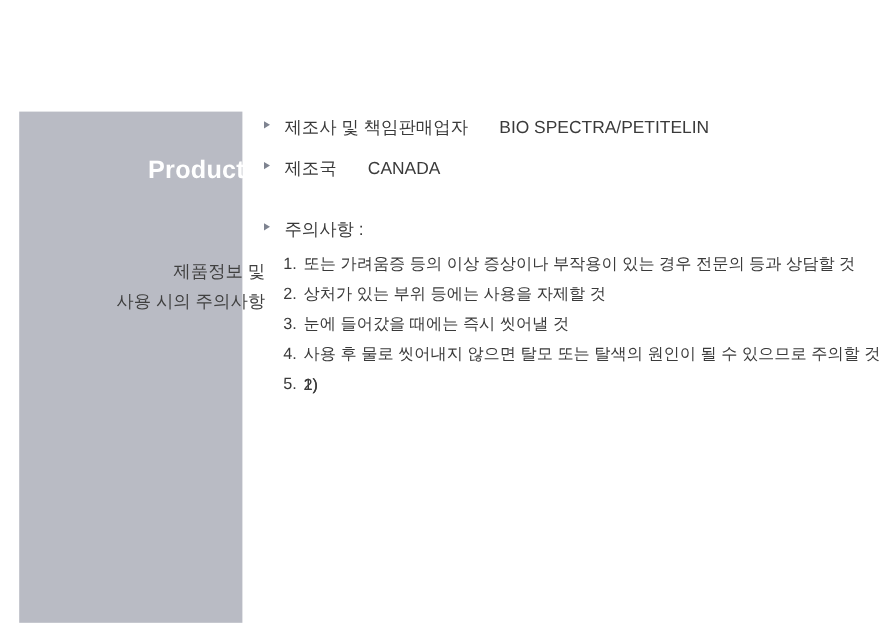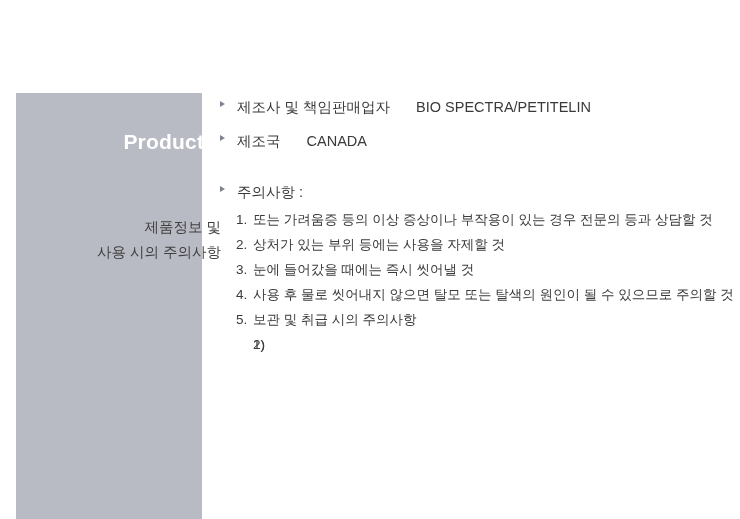--- a/index.html
+++ b/index.html
@@ -174,21 +174,20 @@
       <li>
         <span class="num">3.</span>
         <span class="txt">눈에 들어갔을 때에는 즉시 씻어낼 것</span>
       </li>
       <li>
         <span class="num">4.</span>
         <span class="txt">사용 후 물로 씻어내지 않으면 탈모 또는 탈색의 원인이 될 수 있으므로 주의할 것</span>
       </li>
       <li>
         <span class="num">5.</span>
-        <span class="txt">보관 및 취급 시의 주의사항</span>
         <ul class="subnotes">
           <li>
             <span class="snum">1)</span>
           </li>
           <li>
             <span class="snum">2)</span>
           </li>
         </ul>
       </li>
     </ol>

